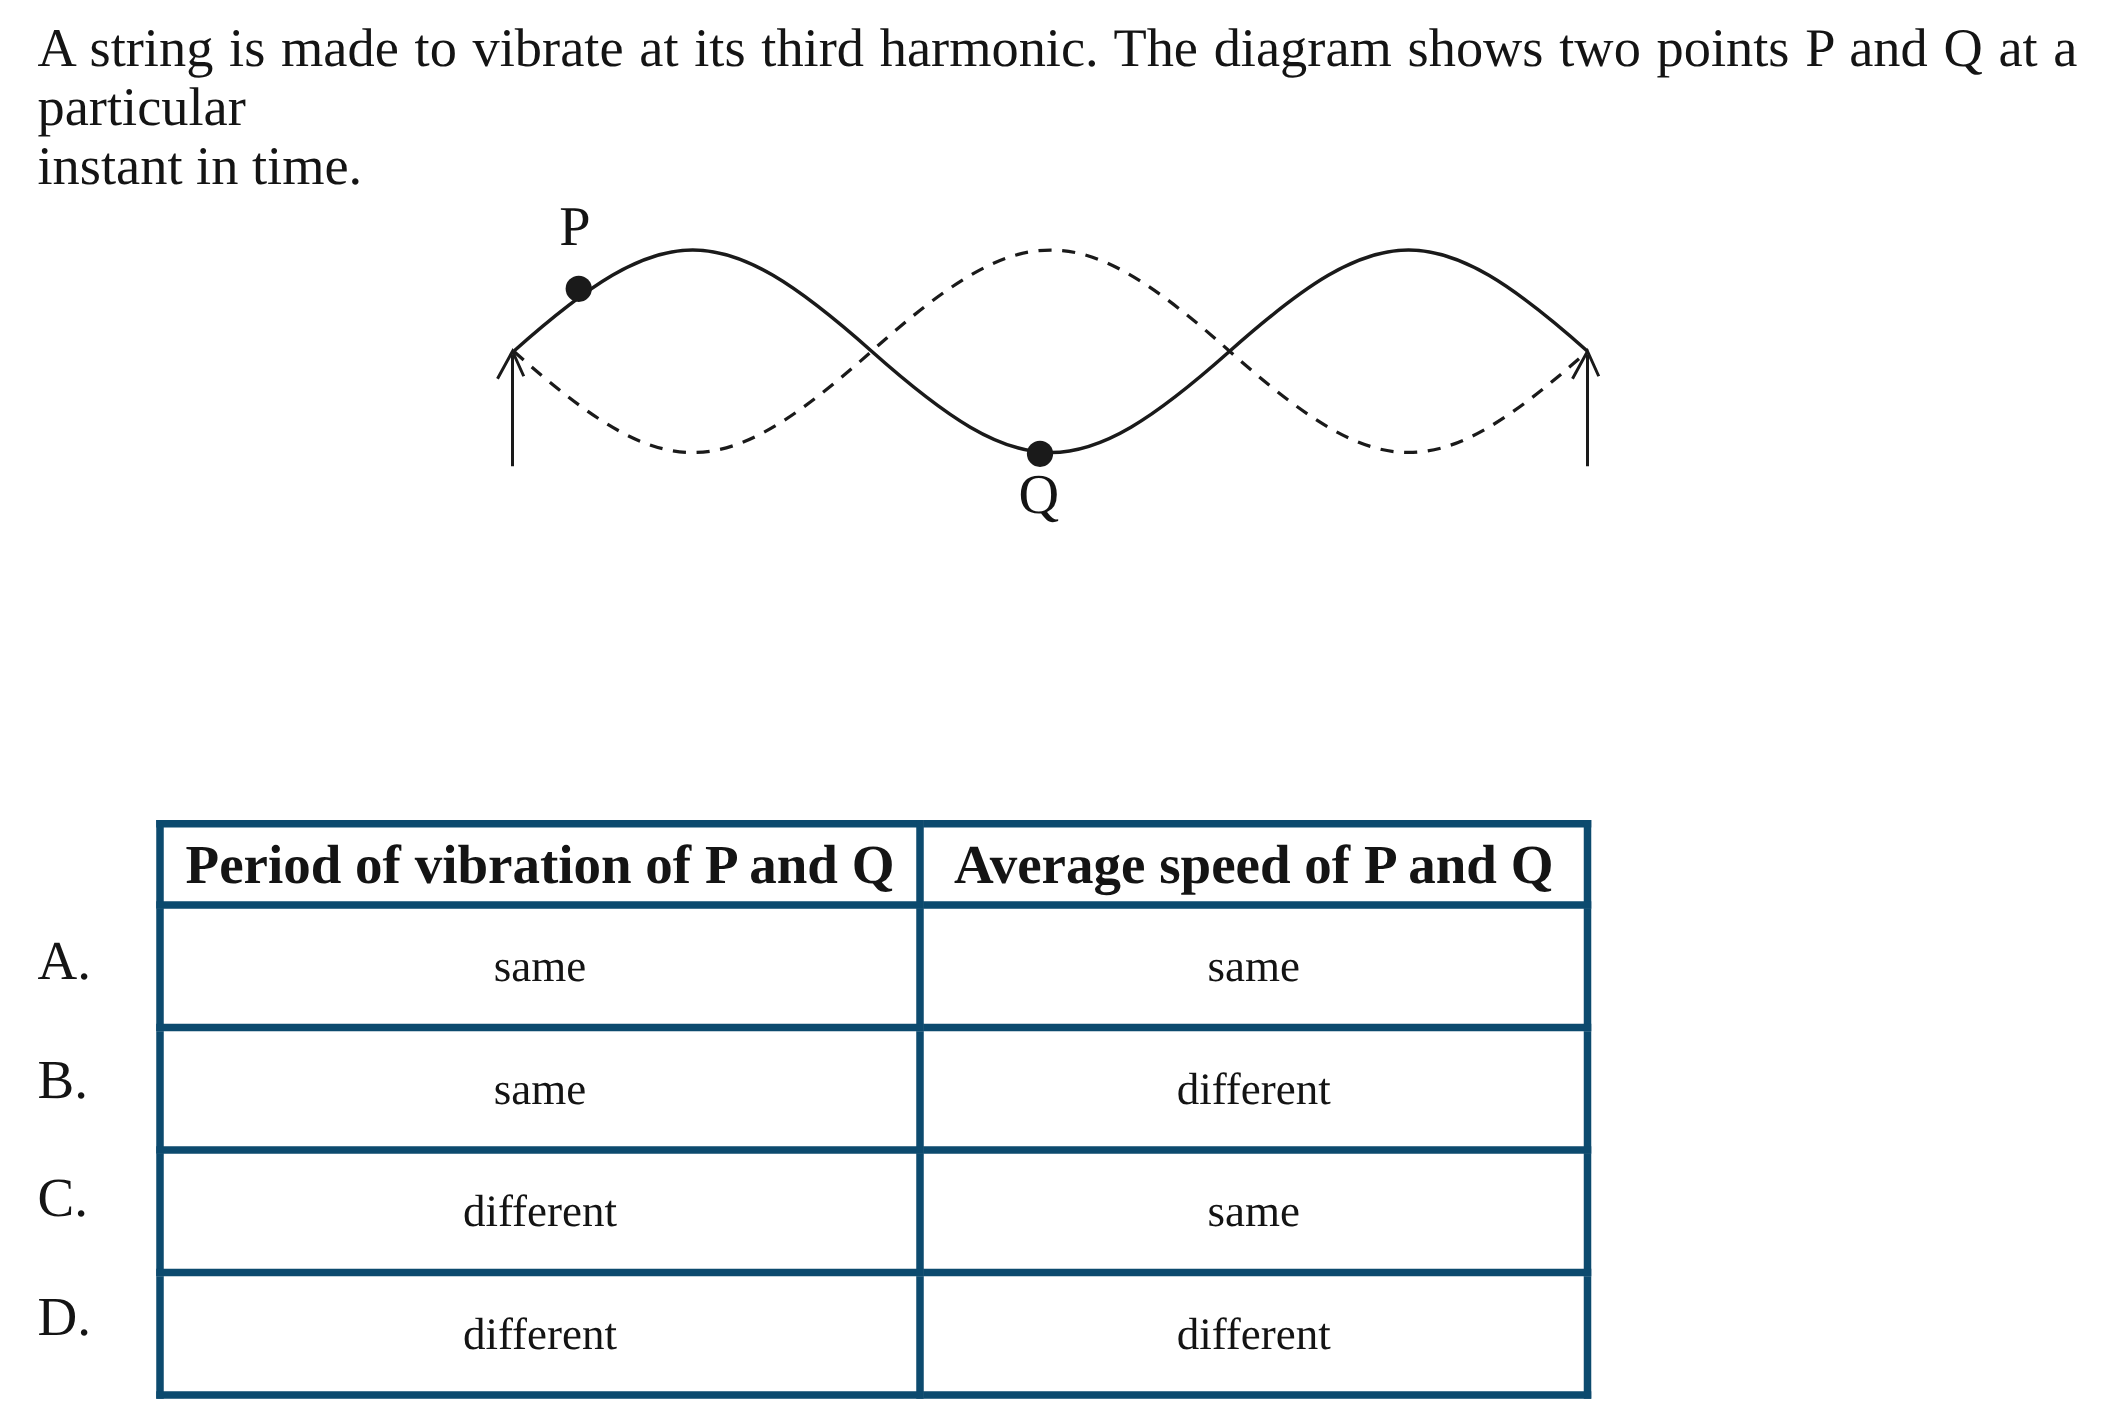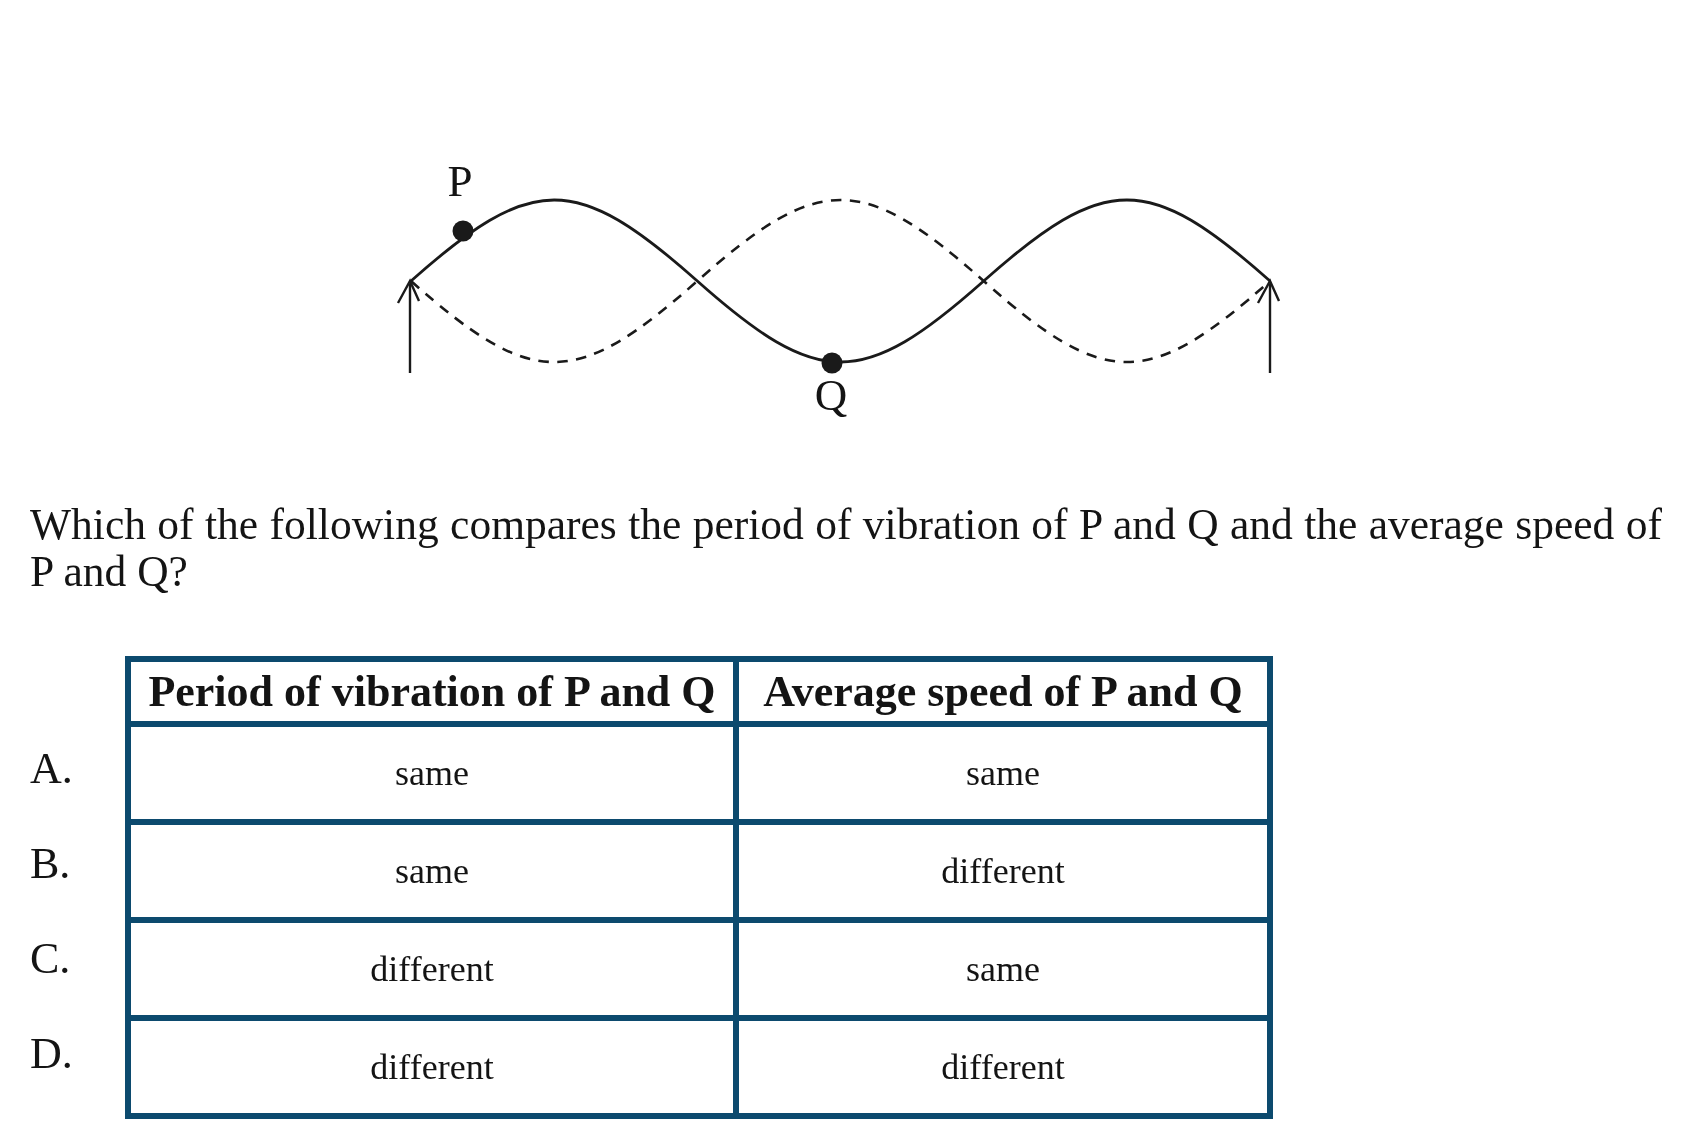--- a/index.html
+++ b/index.html
@@ -37,20 +37,22 @@
   .answer-table td{height:92px;font-size:36px;font-weight:normal;}
   .col-period{width:608px;}
   .col-speed{width:534px;}
 </style>
 </head>
 <body>
 
 <div class="page">
 
   <div class="para" style="top:16px;">
+    <span class="line justify-full">A string is made to vibrate at its third harmonic.  The diagram shows two points P and Q at a particular</span>
+    <span class="line">instant in time.</span>
   </div>
 
   <svg class="diagram" viewBox="375 145 930 290">
 
     <path d="M 411,281 C 532.5,173 575.8,173 697.3,281 C 818.8,389 862.2,389 983.7,281 C 1105.2,173 1148.5,173 1270,281" fill="none" stroke="#1a1a1a" stroke-width="2.8"></path>
 
     <path d="M 411,281 C 532.5,389 575.8,389 697.3,281 C 818.8,173 862.2,173 983.7,281 C 1105.2,389 1148.5,389 1270,281" fill="none" stroke="#1a1a1a" stroke-width="2.6" stroke-dasharray="10.5 8.5"></path>
 
     <g stroke="#1a1a1a" stroke-width="2.4" fill="none">
       <line x1="410" y1="373" x2="410" y2="284"></line>
@@ -62,24 +64,20 @@
       <polyline points="1258,303 1270,281 1279,301"></polyline>
     </g>
 
     <circle cx="463" cy="231" r="10.5" fill="#1a1a1a"></circle>
     <text x="460" y="196" text-anchor="middle" font-family="Liberation Serif, serif" font-size="45" fill="#141414">P</text>
 
     <circle cx="832" cy="363" r="10.5" fill="#1a1a1a"></circle>
     <text x="831" y="410" text-anchor="middle" font-family="Liberation Serif, serif" font-size="45" fill="#141414">Q</text>
   </svg>
 
-  <div class="para" style="top:501px;">
-    <span class="line justify-full">Which of the following compares the period of vibration of P and Q and the average speed of</span>
-    <span class="line">P and Q?</span>
-  </div>
 
   <div class="choice-label" style="top:720px;">A.</div>
   <div class="choice-label" style="top:815px;">B.</div>
   <div class="choice-label" style="top:910px;">C.</div>
   <div class="choice-label" style="top:1005px;">D.</div>
 
   <table class="answer-table">
     <colgroup>
       <col class="col-period">
       <col class="col-speed">

